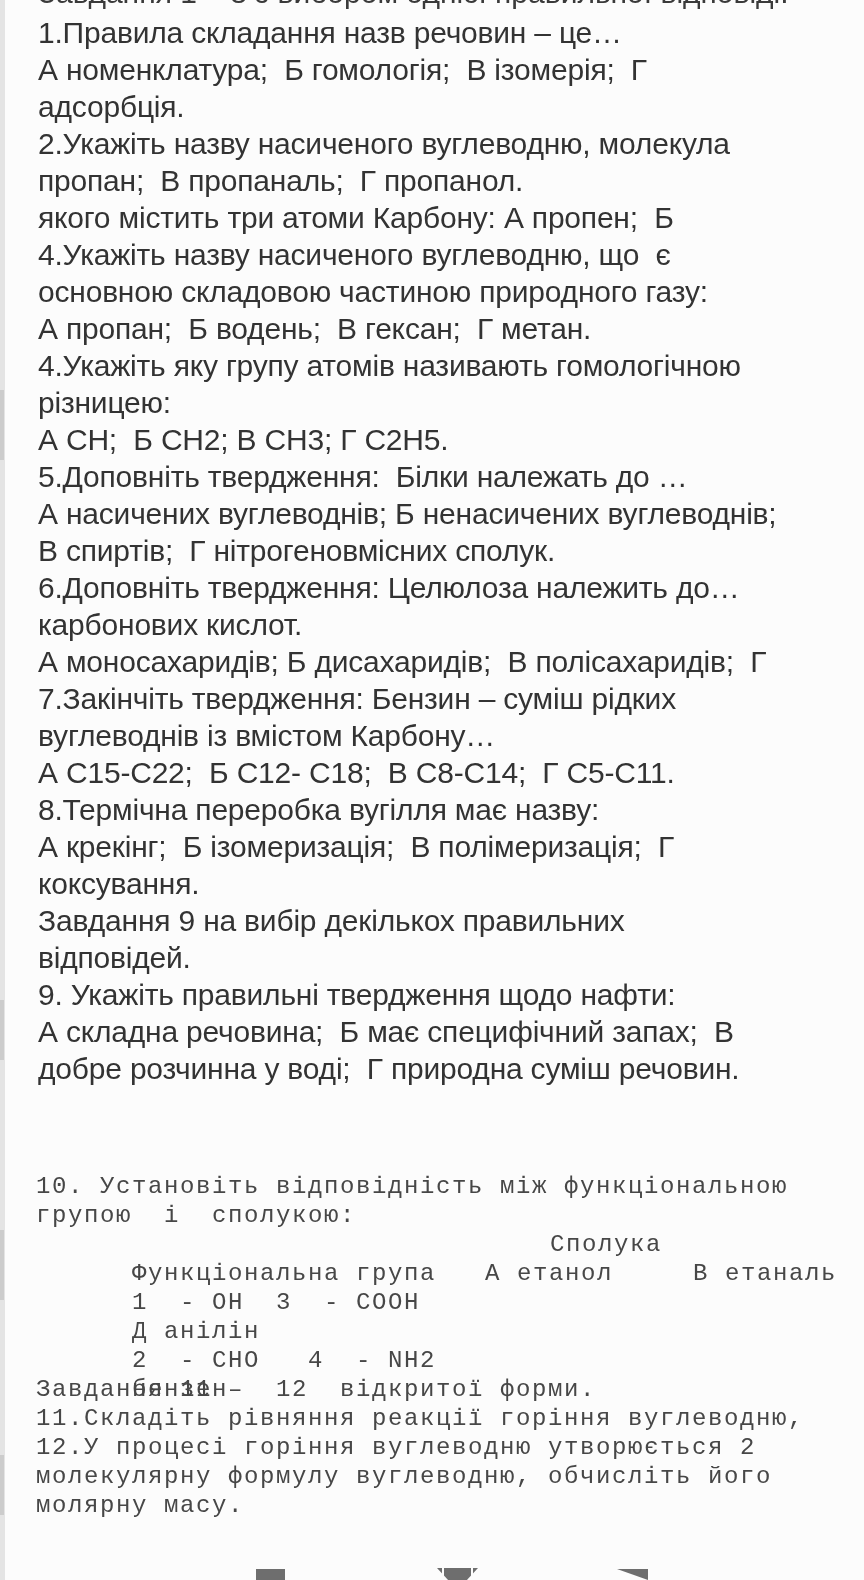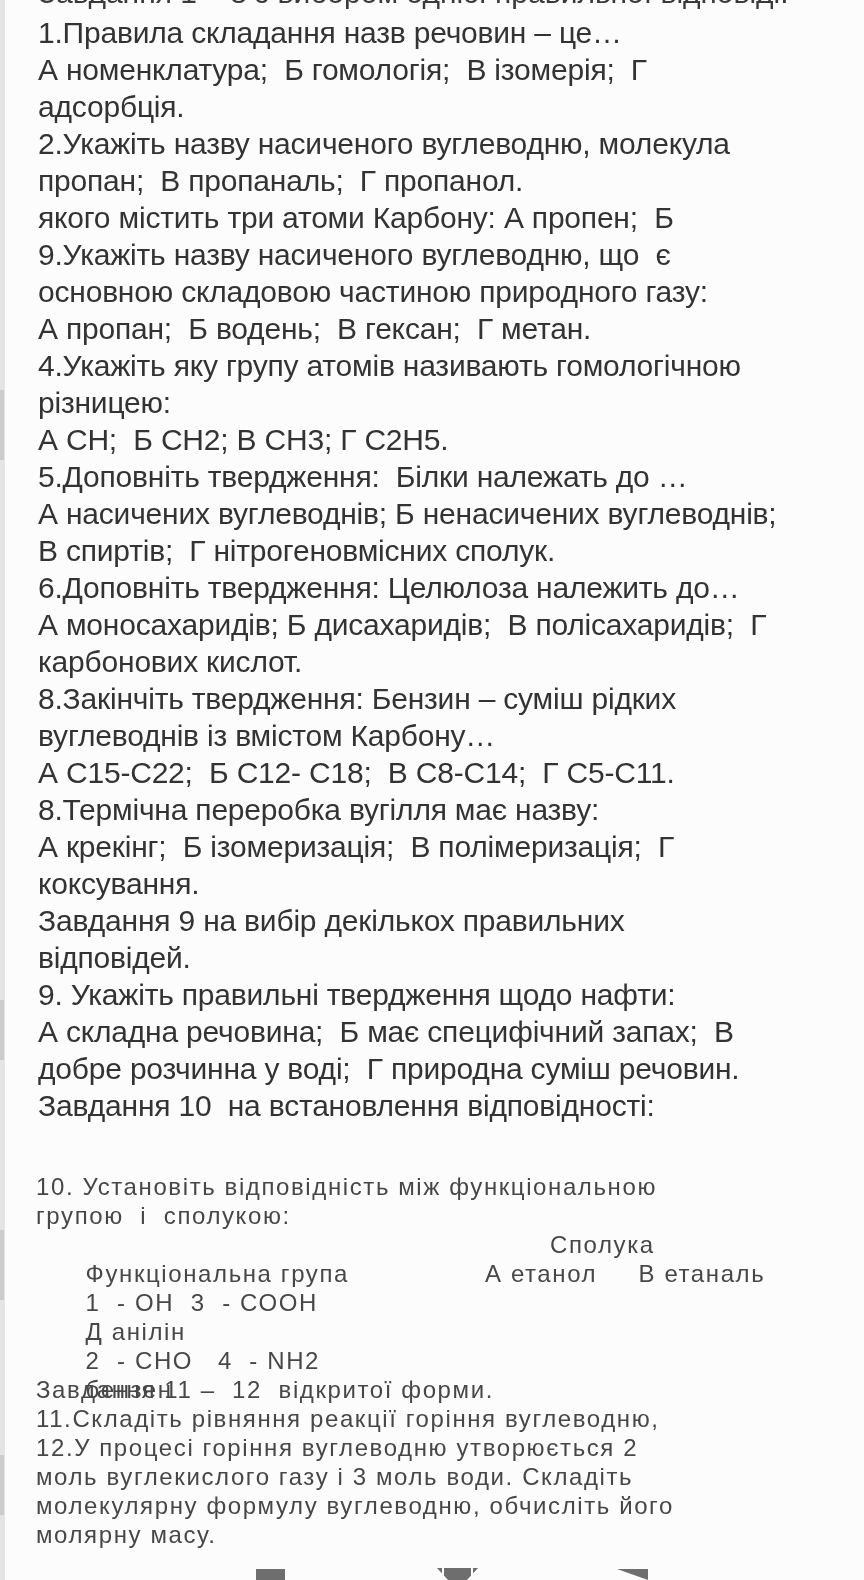--- a/index.html
+++ b/index.html
@@ -40,21 +40,21 @@
   }
   #section-a .line {
     height: 37px; line-height: 37px;
     font-size: 30px; letter-spacing: -0.2px;
     white-space: pre; color: #333333;
   }
 
   
   #section-b {
     position: absolute; left: 36px; top: 1172px; width: 828px;
-    font-family: Liberation Sans, sans-serif;
+    font-family: Liberation Mono, monospace;
     color: #474747;
   }
   #section-b .line {
     height: 29px; line-height: 29px;
     font-size: 24px; letter-spacing: 1.6px;
     white-space: pre;
   }
   .match-line { position: relative; }
   .match-line .right { position: absolute; top: 0; white-space: pre; text-align: right; }
   #match-header  .right { left: 514px; }
@@ -98,45 +98,45 @@
       <div class="line">А номенклатура;  Б гомологія;  В ізомерія;  Г</div>
 
       <div class="line">адсорбція.</div>
 
       <div class="line">2.Укажіть назву насиченого вуглеводню, молекула</div>
 
       <div class="line">пропан;  В пропаналь;  Г пропанол.</div>
 
       <div class="line">якого містить три атоми Карбону: А пропен;  Б</div>
 
-      <div class="line">9.Укажіть назву насиченого вуглеводню, що  є</div>
+      <div class="line">4.Укажіть назву насиченого вуглеводню, що  є</div>
 
       <div class="line">основною складовою частиною природного газу:</div>
 
       <div class="line">А пропан;  Б водень;  В гексан;  Г метан.</div>
 
       <div class="line">4.Укажіть яку групу атомів називають гомологічною</div>
 
       <div class="line">різницею:</div>
 
       <div class="line">А СН;  Б СН2; В СН3; Г С2Н5.</div>
 
       <div class="line">5.Доповніть твердження:  Білки належать до …</div>
 
       <div class="line">А насичених вуглеводнів; Б ненасичених вуглеводнів;</div>
 
       <div class="line">В спиртів;  Г нітрогеновмісних сполук.</div>
 
       <div class="line">6.Доповніть твердження: Целюлоза належить до…</div>
 
+      <div class="line">карбонових кислот.</div>
+
       <div class="line">А моносахаридів; Б дисахаридів;  В полісахаридів;  Г</div>
 
-      <div class="line">карбонових кислот.</div>
-
-      <div class="line">8.Закінчіть твердження: Бензин – суміш рідких</div>
+      <div class="line">7.Закінчіть твердження: Бензин – суміш рідких</div>
 
       <div class="line">вуглеводнів із вмістом Карбону…</div>
 
       <div class="line">А С15-С22;  Б С12- С18;  В С8-С14;  Г С5-С11.</div>
 
       <div class="line">8.Термічна переробка вугілля має назву:</div>
 
       <div class="line">А крекінг;  Б ізомеризація;  В полімеризація;  Г</div>
 
       <div class="line">коксування.</div>
@@ -144,21 +144,20 @@
       <div class="line">Завдання 9 на вибір декількох правильних</div>
 
       <div class="line">відповідей.</div>
 
       <div class="line">9. Укажіть правильні твердження щодо нафти:</div>
 
       <div class="line">А складна речовина;  Б має специфічний запах;  В</div>
 
       <div class="line">добре розчинна у воді;  Г природна суміш речовин.</div>
 
-      <div class="line">Завдання 10  на встановлення відповідності:</div>
     </div>
 
   <div id="section-b">
 
     <div>
 
         <div class="line">10. Установіть відповідність між функціональною</div>
 
         <div class="line">групою  і  сполукою:</div>
       </div>
@@ -187,21 +186,20 @@
 
     <div>
 
         <div class="line">Завдання 11 –  12  відкритої форми.</div>
 
         <div class="line">11.Складіть рівняння реакції горіння вуглеводню,</div>
 
 
         <div class="line">12.У процесі горіння вуглеводню утворюється 2</div>
 
-        <div class="line">моль вуглекислого газу і 3 моль води. Складіть</div>
 
         <div class="line">молекулярну формулу вуглеводню, обчисліть його</div>
 
         <div class="line">молярну масу.</div>
       </div>
 
   </div>
 
   <div class="bottom-icon" id="icon-square"></div>
   <div class="bottom-icon" id="icon-goblet"></div>

